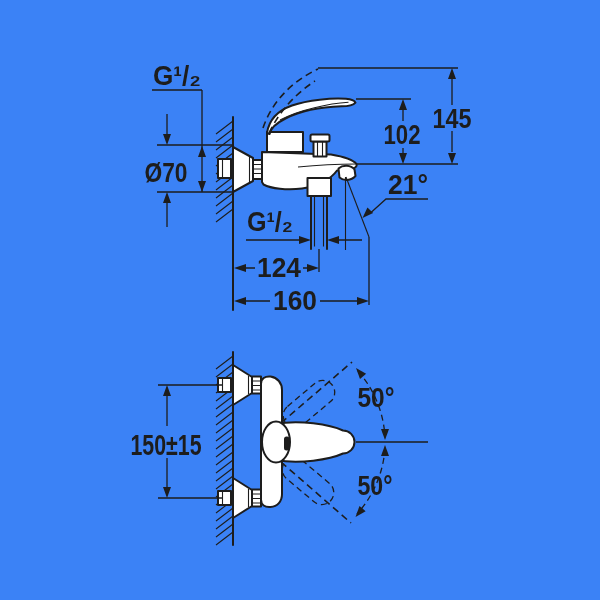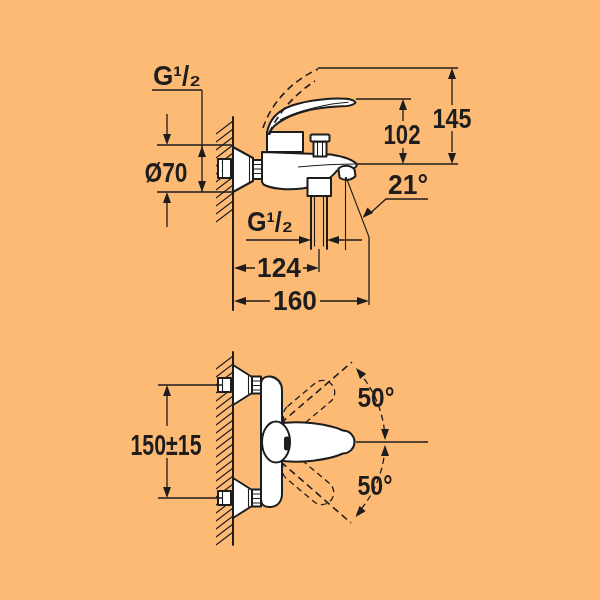--- a/index.html
+++ b/index.html
@@ -1,16 +1,16 @@
 <!DOCTYPE html>
 <html><head>
 <meta charset="utf-8">
 <style>
   html,body{margin:0;padding:0;background:#fff;}
-  #canvas{position:relative;width:600px;height:600px;background:#fdba74;overflow:hidden;}
+  #canvas{position:relative;width:600px;height:600px;background:#3b82f6;overflow:hidden;}
   svg{display:block;}
   .outline{fill:#ffffff;stroke:#1d1d1d;stroke-width:2;stroke-linejoin:round;}
   .line{fill:none;stroke:#1d1d1d;stroke-width:2;stroke-linecap:round;}
   .thin{fill:none;stroke:#1d1d1d;stroke-width:1.1;}
   .hatch{fill:none;stroke:#1d1d1d;stroke-width:1.1;}
   .dash{fill:none;stroke:#1d1d1d;stroke-width:1.6;stroke-dasharray:7 4.5;}
   .dasharc{fill:none;stroke:#1d1d1d;stroke-width:1.3;stroke-dasharray:6 4;}
   .dim{fill:none;stroke:#1d1d1d;stroke-width:1.3;}
   .arrow{fill:#1d1d1d;stroke:none;}
   .dimtext{fill:#1d1d1d;font-family:"Liberation Sans",sans-serif;font-weight:bold;font-size:28px;text-anchor:middle;}

